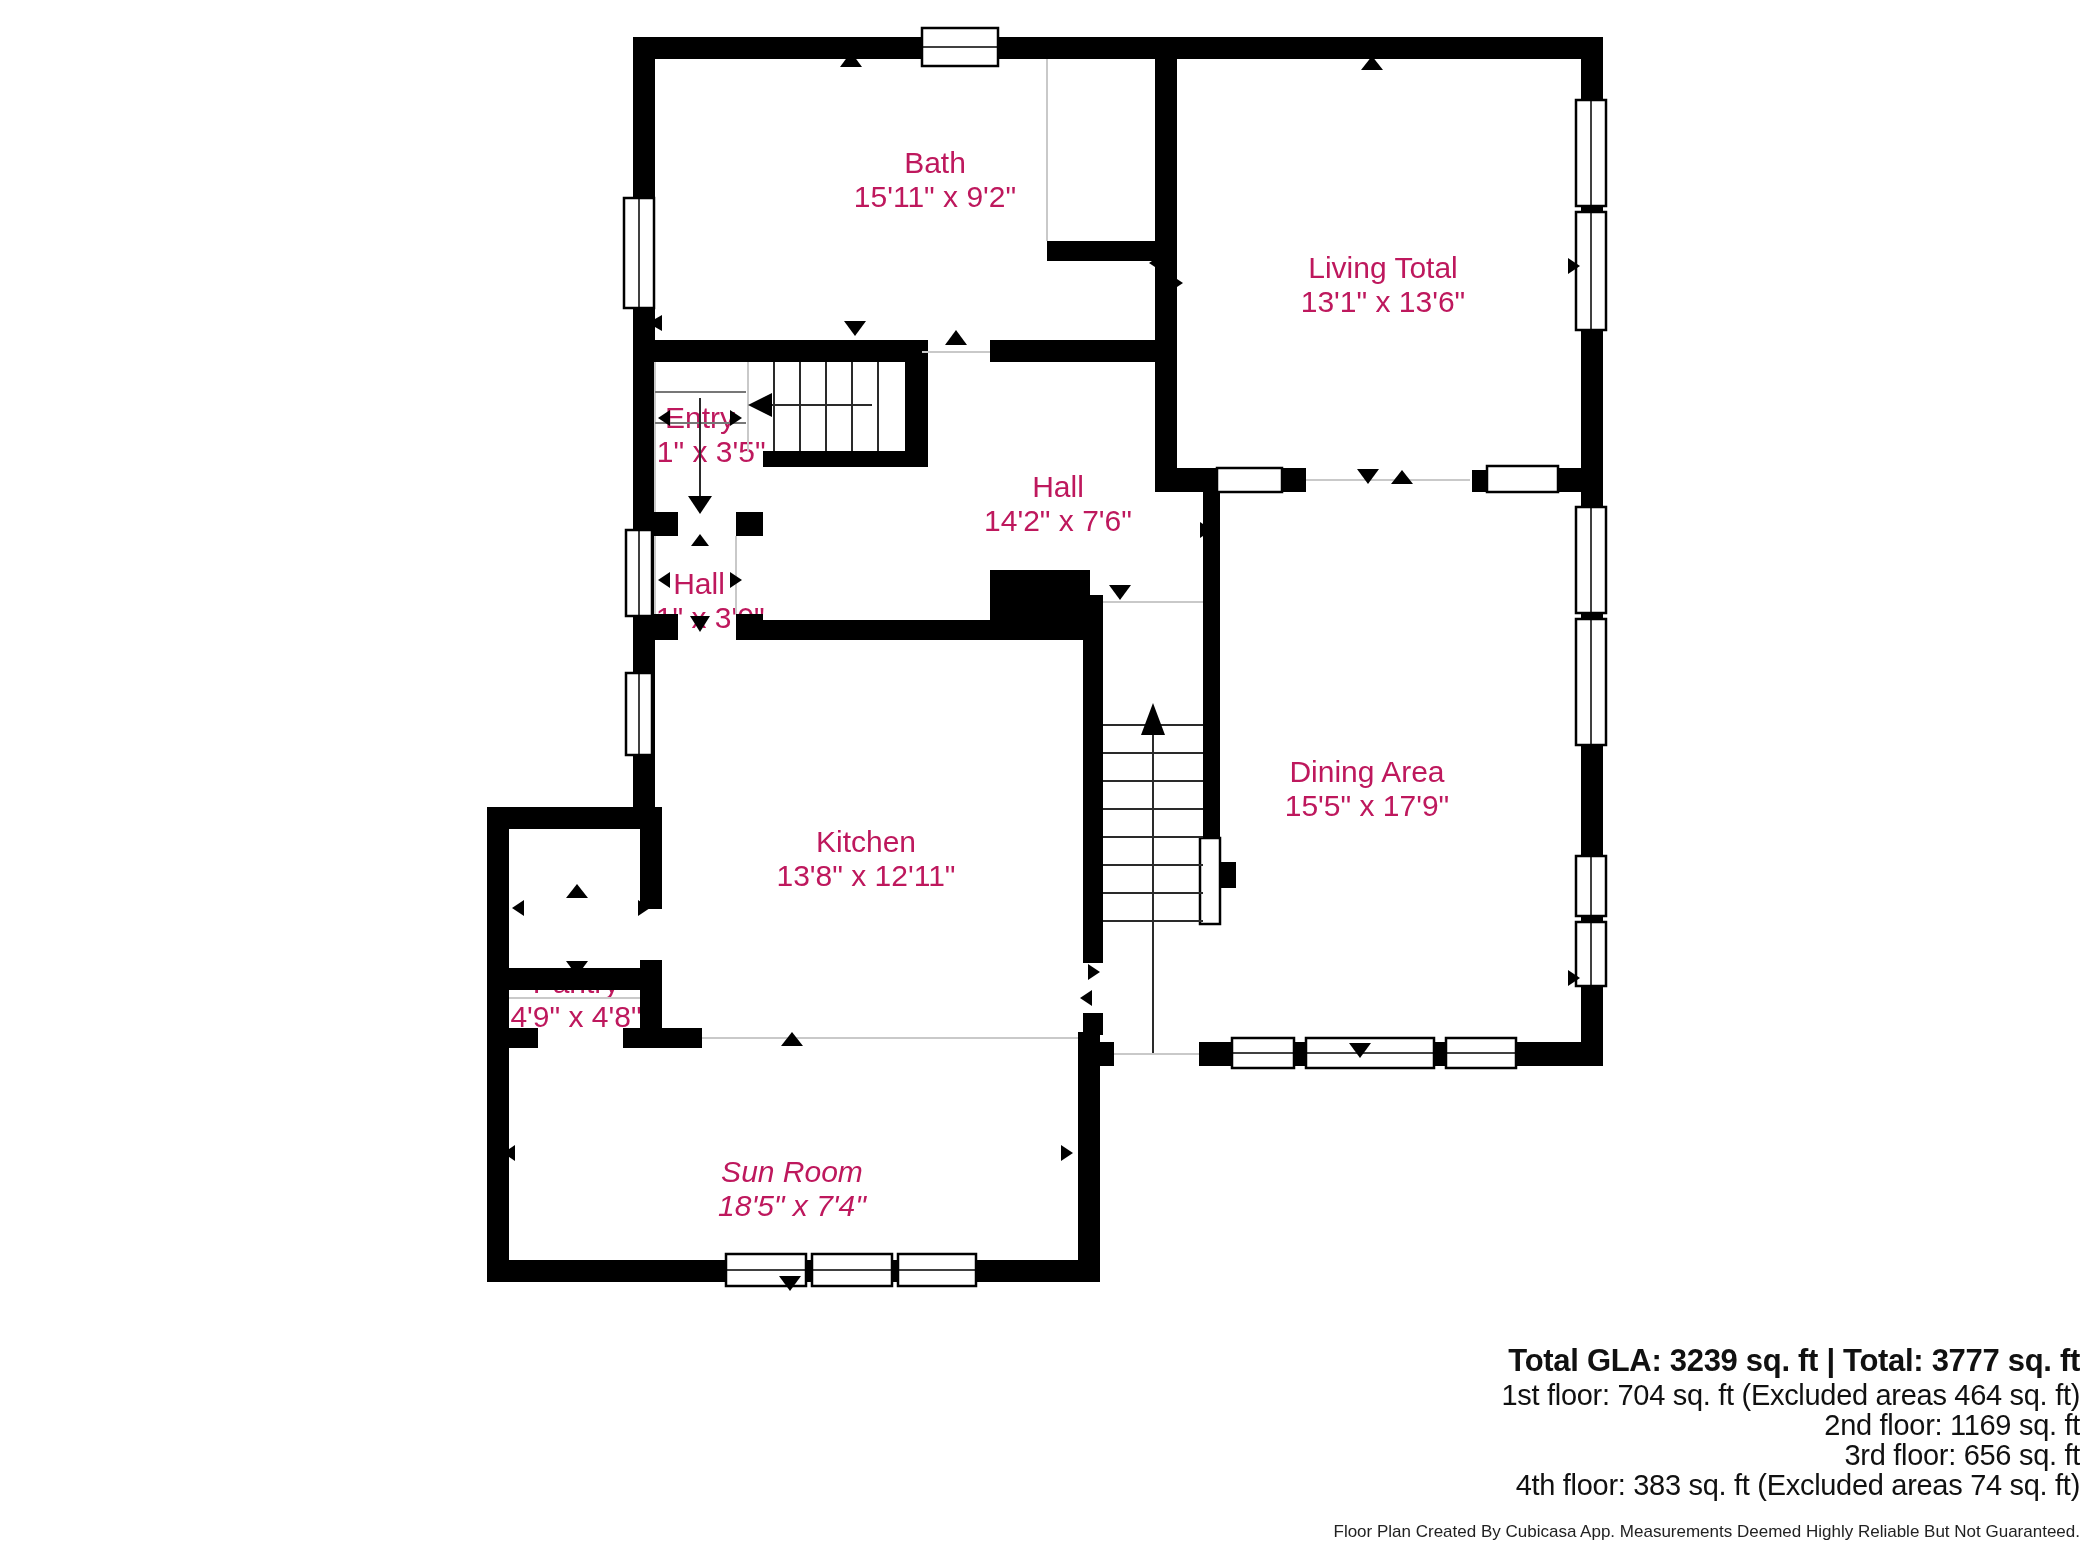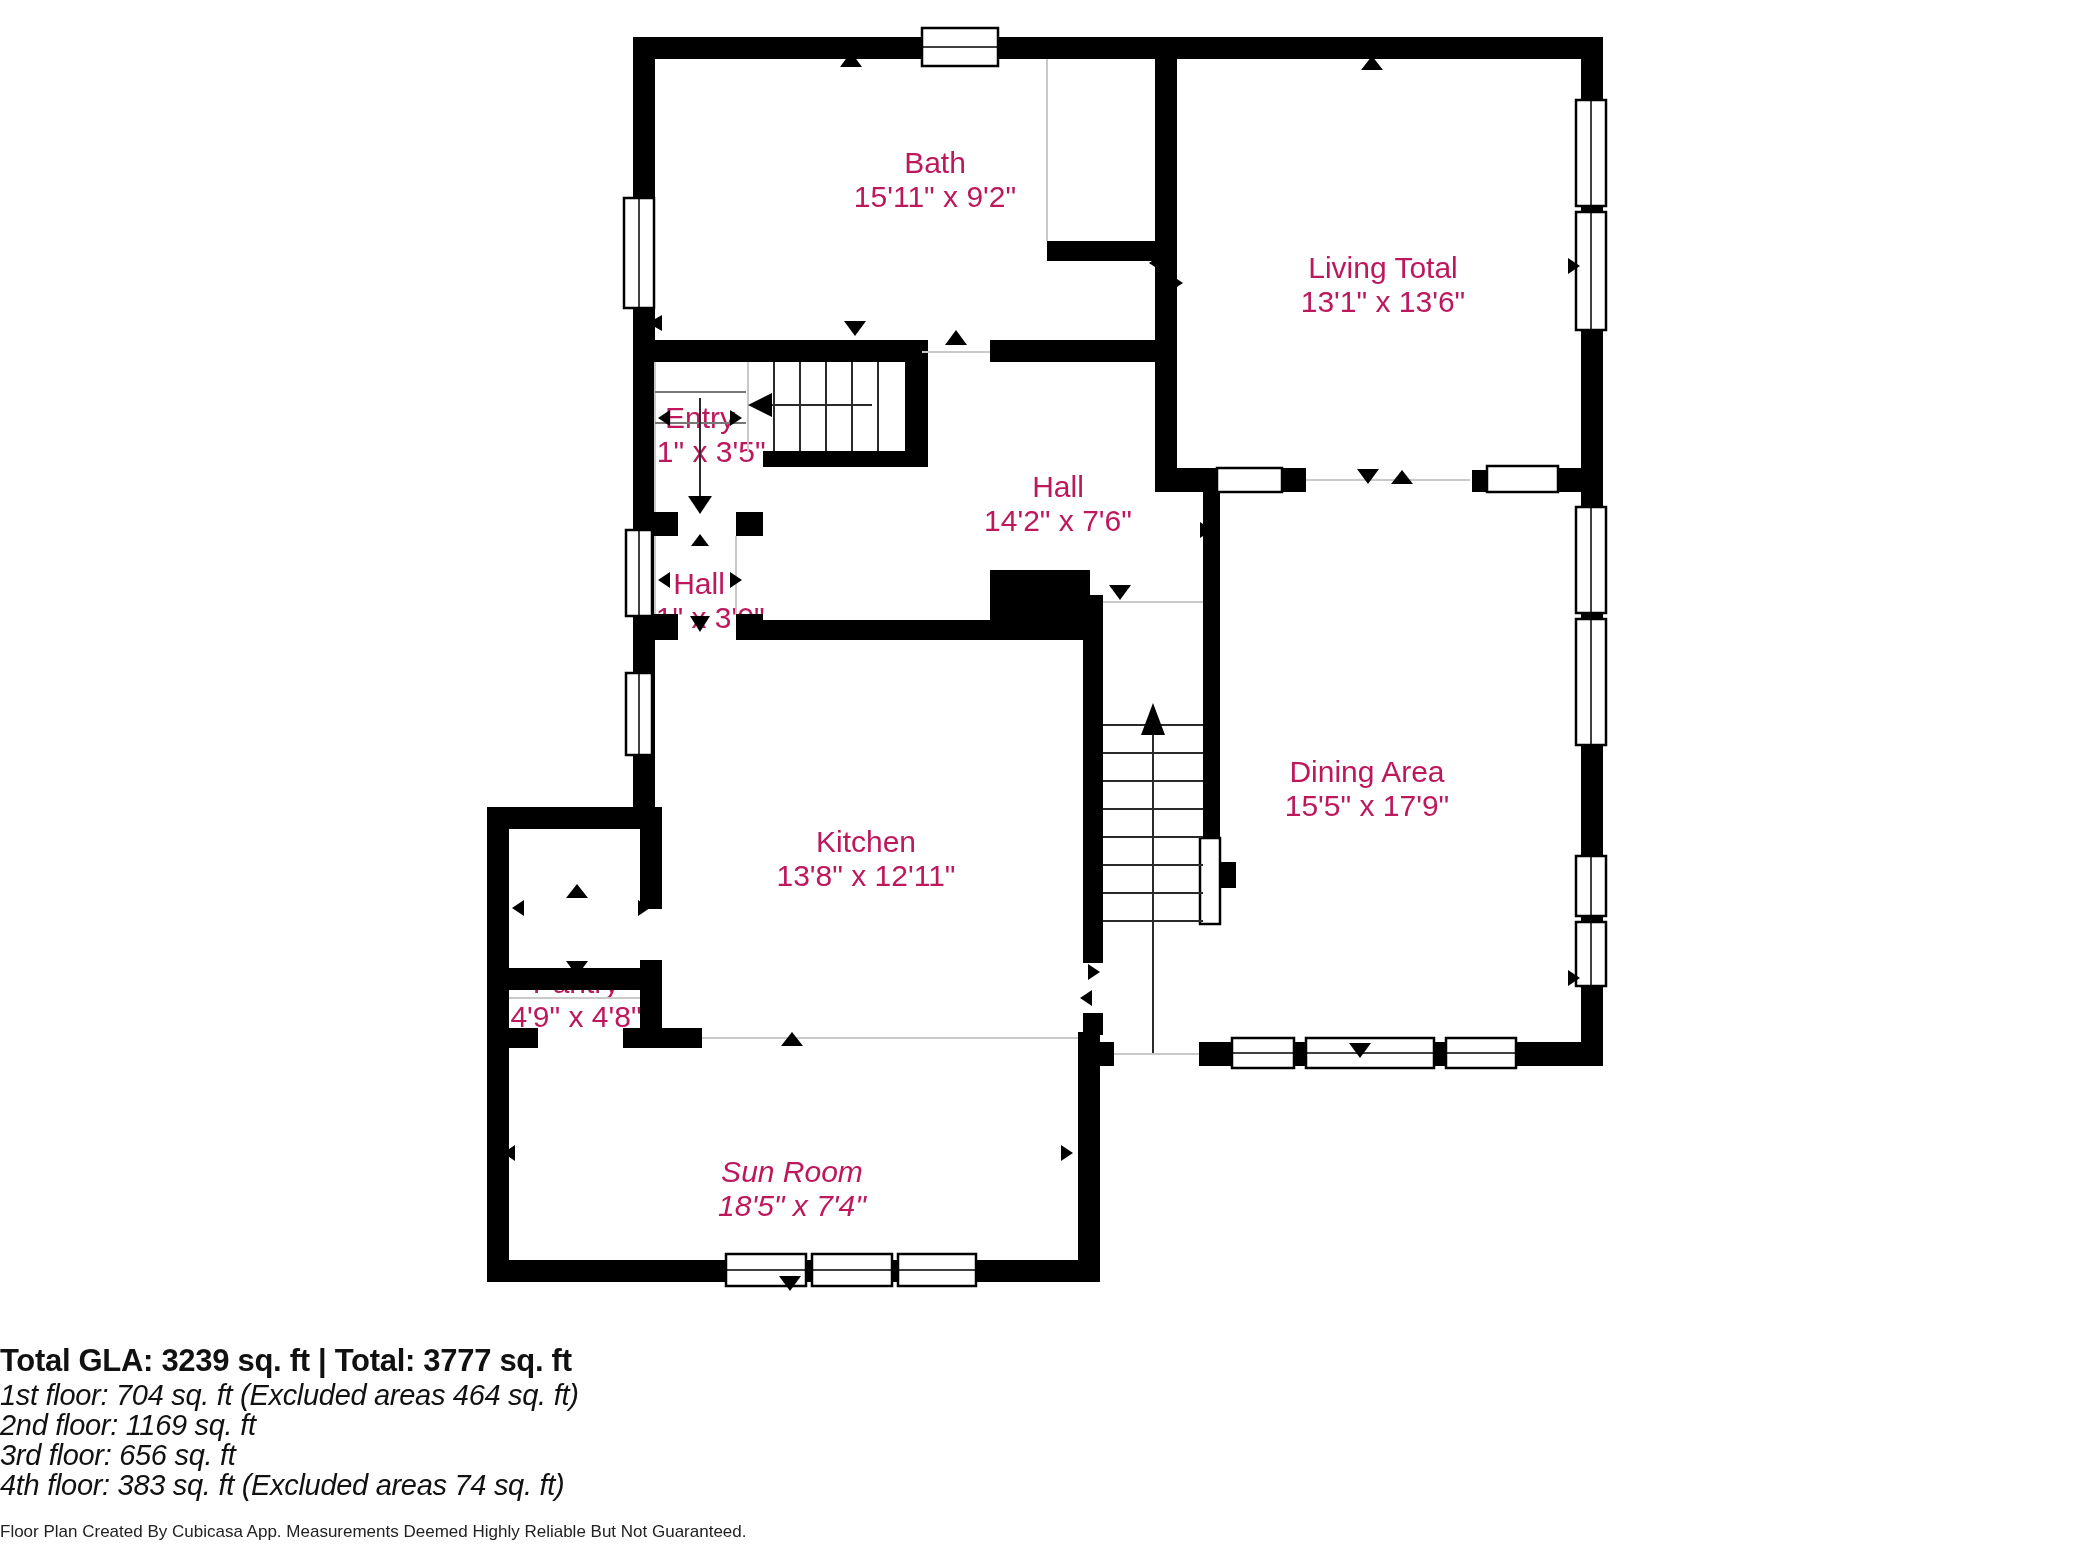--- a/index.html
+++ b/index.html
@@ -9,24 +9,24 @@
   }
   #plan-canvas{position:absolute;left:0;top:0;width:2080px;height:1560px;}
   .room-label{
     position:absolute;z-index:1;text-align:center;color:#be185d;white-space:nowrap;
     font-size:30px;line-height:34px;transform:translate(-50%,0);
   }
   .room-label .room-name{display:block;}
   .room-label .room-dims{display:block;}
   #plan-svg{position:absolute;left:0;top:0;z-index:2;pointer-events:none;}
   .summary{
-    position:absolute;left:0;top:1342px;width:2080px;z-index:3;text-align:left;color:#111111;
+    position:absolute;left:0;top:1342px;width:2080px;z-index:3;text-align:right;color:#111111;
   }
   .summary .total-line{font-size:31px;font-weight:bold;line-height:38px;letter-spacing:-0.3px;}
-  .summary .floor-line{font-size:29px;line-height:30px;letter-spacing:-0.3px;font-style:italic;}
+  .summary .floor-line{font-size:29px;line-height:30px;letter-spacing:-0.3px;}
   .summary .disclaimer{font-size:17px;line-height:20px;margin-top:22px;color:#222222;}
 </style>
 </head>
 <body>
 
 <div id="plan-canvas">
 
   <div class="room-label" style="left:935px;top:146px;">
     <span class="room-name">Bath</span>
     <span class="room-dims">15'11" x 9'2"</span>

